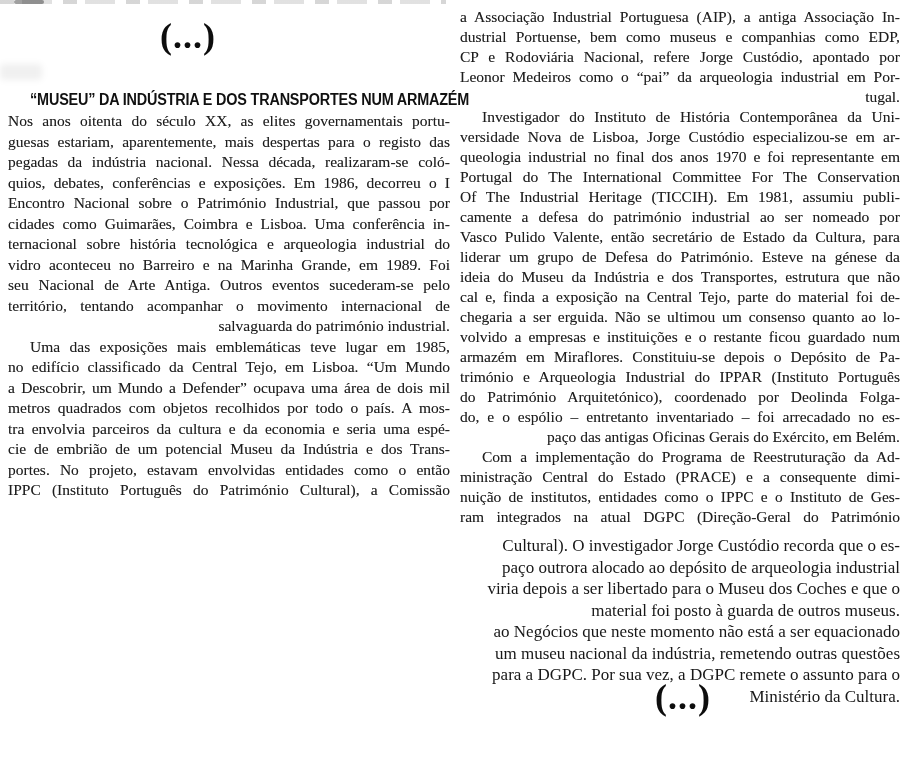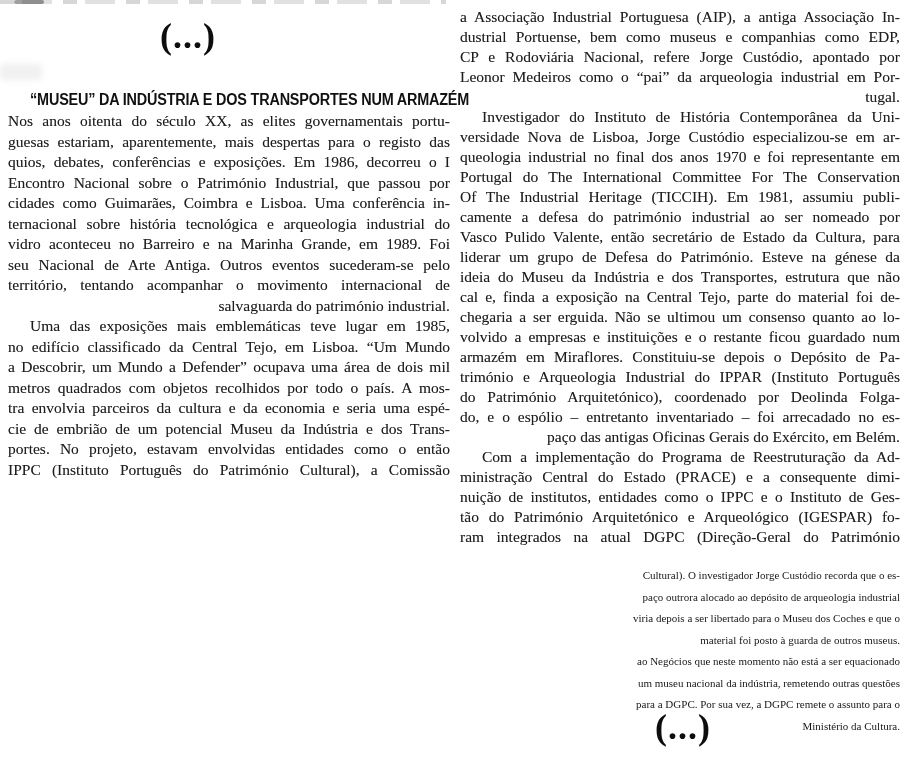--- a/index.html
+++ b/index.html
@@ -56,21 +56,21 @@
   .ln{
     height:20.5px;line-height:20.5px;overflow:hidden;
     text-align:right;white-space:normal;
     text-shadow:0 0 .6px rgba(50,50,50,.45);
   }
   .col-right .sec-a .ln{height:20px;line-height:20px;}
   .ln.j{text-align:justify;text-align-last:justify;}
   .ln.ind{text-indent:22px;}
 
   
-  .frag-b{font-size:11px;margin-top:18px;color:#171717;}
+  .frag-b{font-size:17px;margin-top:8px;color:#171717;}
   .frag-b .ln{height:21.5px;line-height:21.5px;text-shadow:none;}
 
   .marker-flow{
     position:relative;display:block;
     margin:-30px 0 0 195px;width:120px;
     font-weight:700;font-size:36px;line-height:40px;color:#0d0d0d;
     letter-spacing:1px;
   }
 </style>
 </head>
@@ -83,20 +83,21 @@
   <div class="artifact-smudge"></div>
 
   <div class="marker marker-left">(...)</div>
 
   <div class="col col-left">
     <h1 class="headline">“MUSEU” DA INDÚSTRIA E DOS TRANSPORTES NUM ARMAZÉM</h1>
     <div class="paras" id="left-paras">
         <div class="para">
           <div class="ln j">Nos anos oitenta do século XX, as elites governamentais portu-</div>
           <div class="ln j">guesas estariam, aparentemente, mais despertas para o registo das</div>
+          <div class="ln j">pegadas da indústria nacional. Nessa década, realizaram-se coló-</div>
           <div class="ln j">quios, debates, conferências e exposições. Em 1986, decorreu o I</div>
           <div class="ln j">Encontro Nacional sobre o Património Industrial, que passou por</div>
           <div class="ln j">cidades como Guimarães, Coimbra e Lisboa. Uma conferência in-</div>
           <div class="ln j">ternacional sobre história tecnológica e arqueologia industrial do</div>
           <div class="ln j">vidro aconteceu no Barreiro e na Marinha Grande, em 1989. Foi</div>
           <div class="ln j">seu Nacional de Arte Antiga. Outros eventos sucederam-se pelo</div>
           <div class="ln j">território, tentando acompanhar o movimento internacional de</div>
           <div class="ln">salvaguarda do património industrial.</div>
         </div>
         <div class="para">
@@ -137,21 +138,20 @@
           <div class="ln j">armazém em Miraflores. Constituiu-se depois o Depósito de Pa-</div>
           <div class="ln j">trimónio e Arqueologia Industrial do IPPAR (Instituto Português</div>
           <div class="ln j">do Património Arquitetónico), coordenado por Deolinda Folga-</div>
           <div class="ln j">do, e o espólio – entretanto inventariado – foi arrecadado no es-</div>
           <div class="ln">paço das antigas Oficinas Gerais do Exército, em Belém.</div>
         </div>
         <div class="para">
           <div class="ln j ind">Com a implementação do Programa de Reestruturação da Ad-</div>
           <div class="ln j">ministração Central do Estado (PRACE) e a consequente dimi-</div>
           <div class="ln j">nuição de institutos, entidades como o IPPC e o Instituto de Ges-</div>
-          <div class="ln j">tão do Património Arquitetónico e Arqueológico (IGESPAR) fo-</div>
           <div class="ln j">ram integrados na atual DGPC (Direção-Geral do Património</div>
         </div>
       </div>
     <div class="paras frag-b" id="right-paras-b">
         <div class="para">
           <div class="ln">Cultural). O investigador Jorge Custódio recorda que o es-</div>
           <div class="ln">paço outrora alocado ao depósito de arqueologia industrial</div>
           <div class="ln">viria depois a ser libertado para o Museu dos Coches e que o</div>
           <div class="ln">material foi posto à guarda de outros museus.</div>
         </div>

